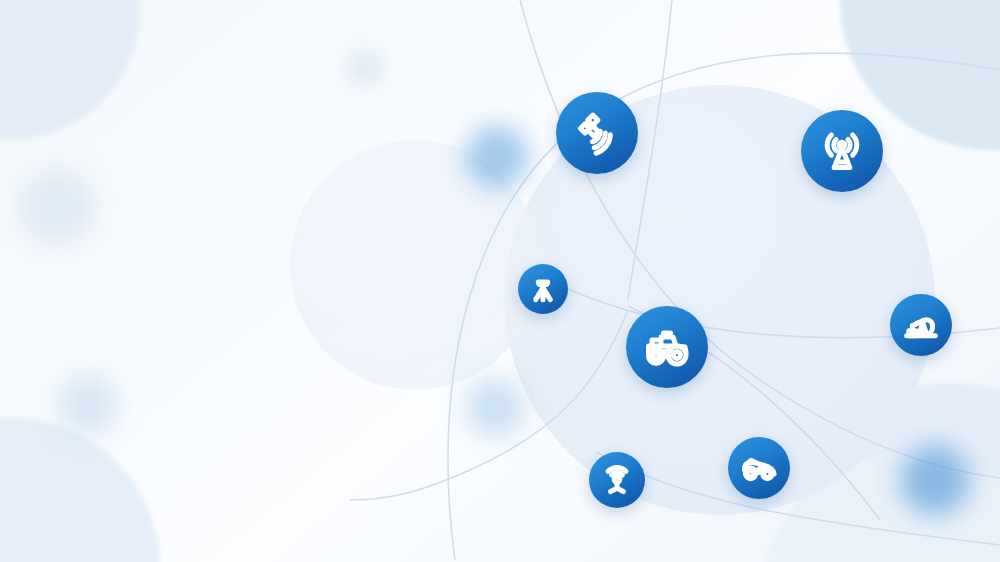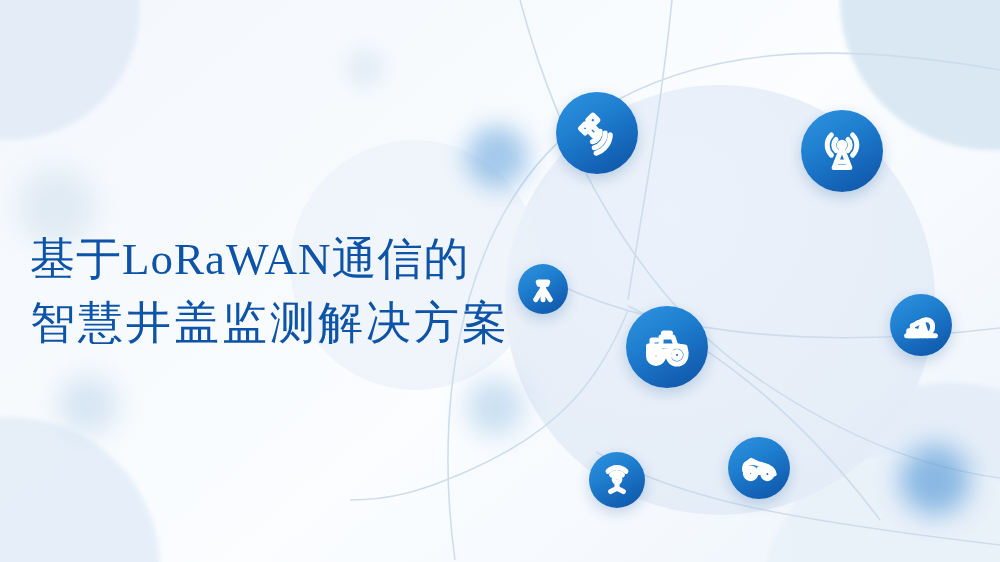--- a/index.html
+++ b/index.html
@@ -108,24 +108,20 @@
     </g>
   </svg>
 
   <div class="bokeh bk1"></div>
   <div class="bokeh bk2"></div>
   <div class="bokeh bk3"></div>
   <div class="bokeh bk4"></div>
   <div class="bokeh bk5"></div>
   <div class="bokeh bk6"></div>
 
-  <div class="title-wrap">
-    <div class="title-line l1">基于LoRaWAN通信的</div>
-    <div class="title-line l2">智慧井盖监测解决方案</div>
-  </div>
 
   <div class="node" style="left:556px;top:92px;width:82px;height:82px;">
     <span>
       <svg width="46" height="46" viewBox="0 0 100 100">
         <rect class="fil" x="0" y="0" width="0" height="0"></rect>
         <g>
           <path d="M 30 22 L 41 11 L 52 22 L 41 33 Z"></path>
           <path d="M 14 40 L 24 30 L 34 40 L 24 50 Z"></path>
           <path d="M 40 34 L 53 47 L 43 57 L 30 44 Z"></path>
           <path d="M 36 30 L 45 39"></path>

